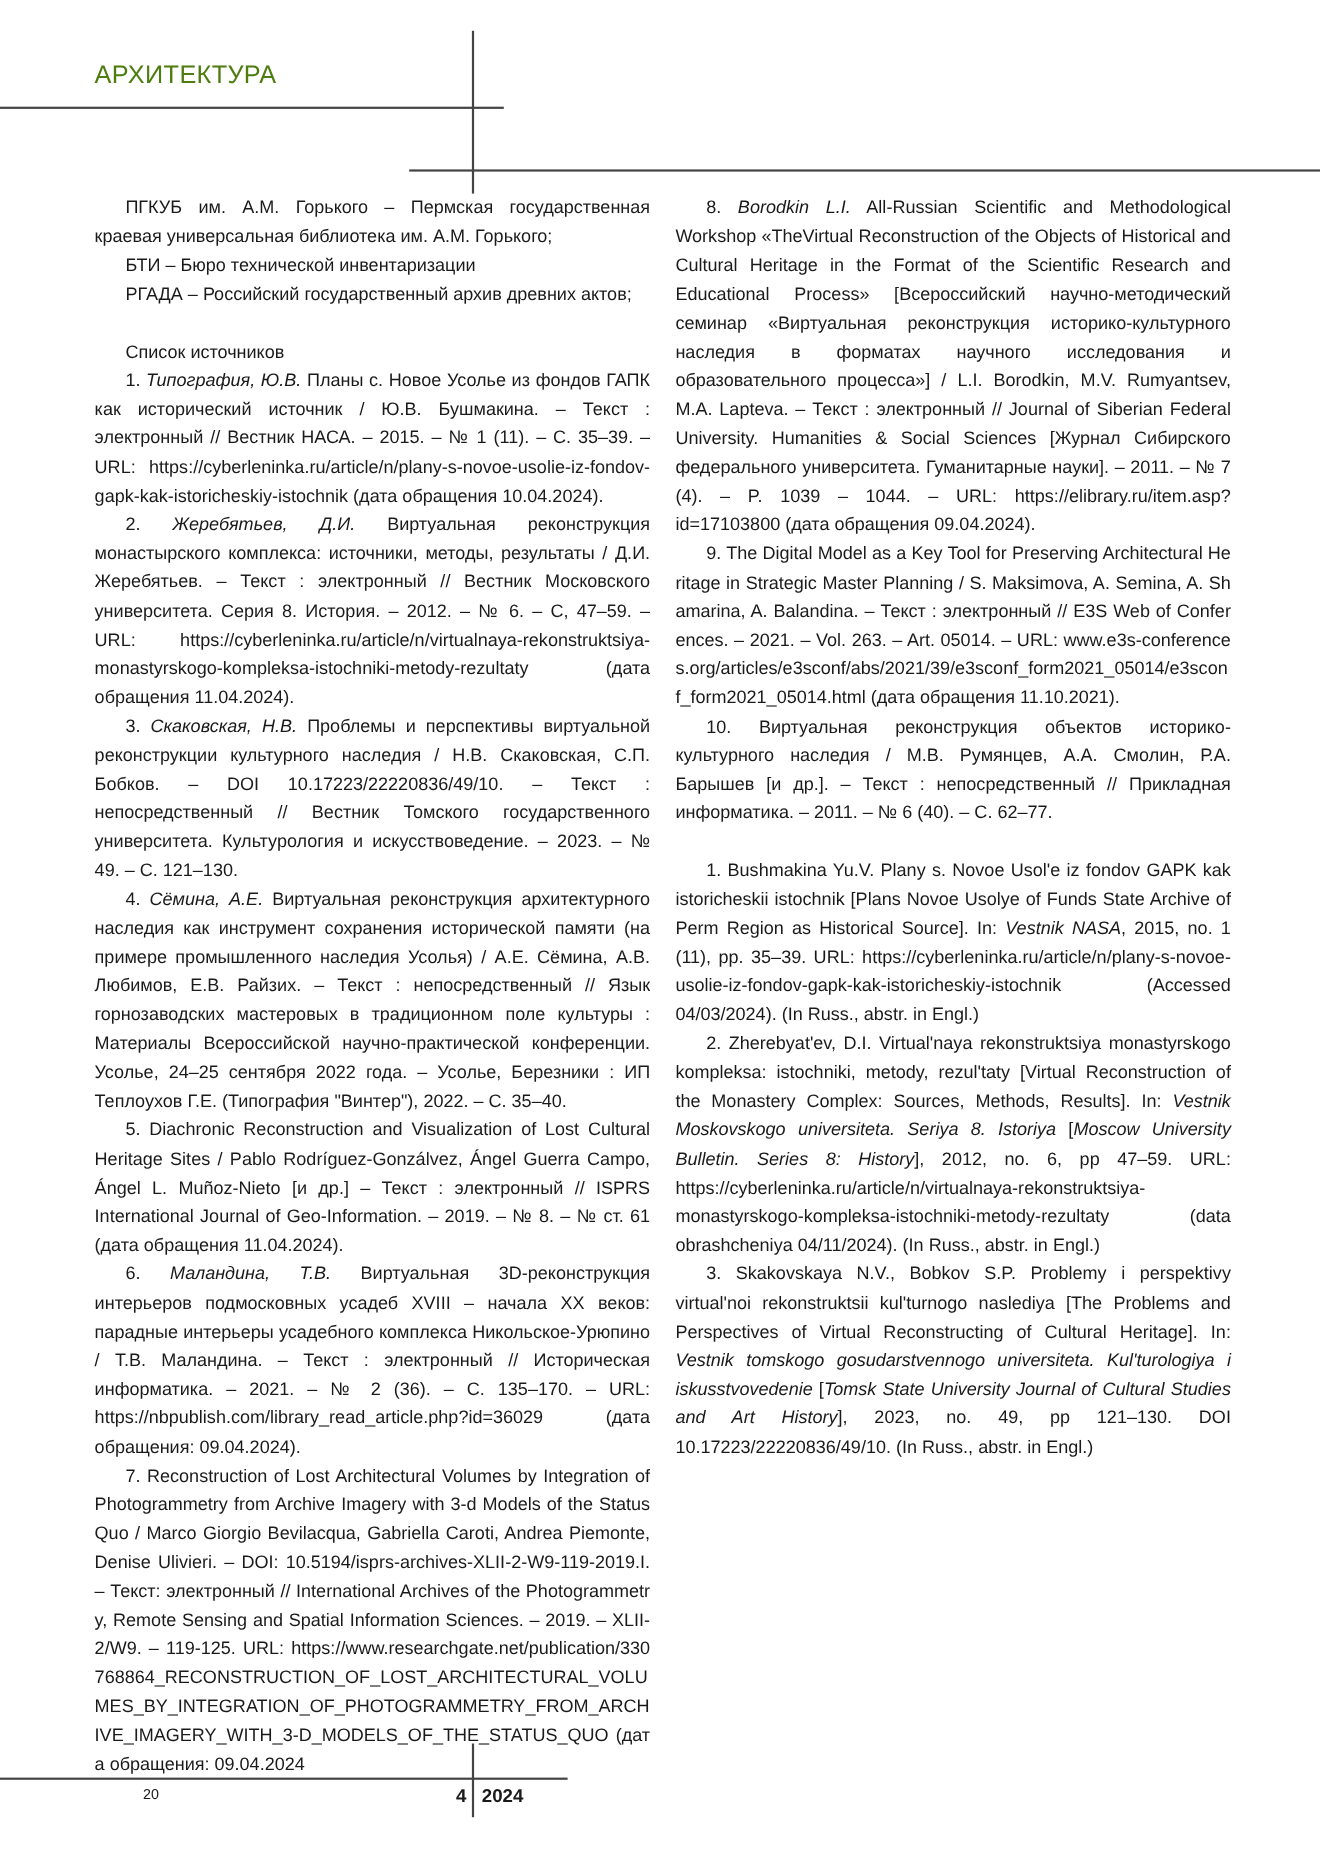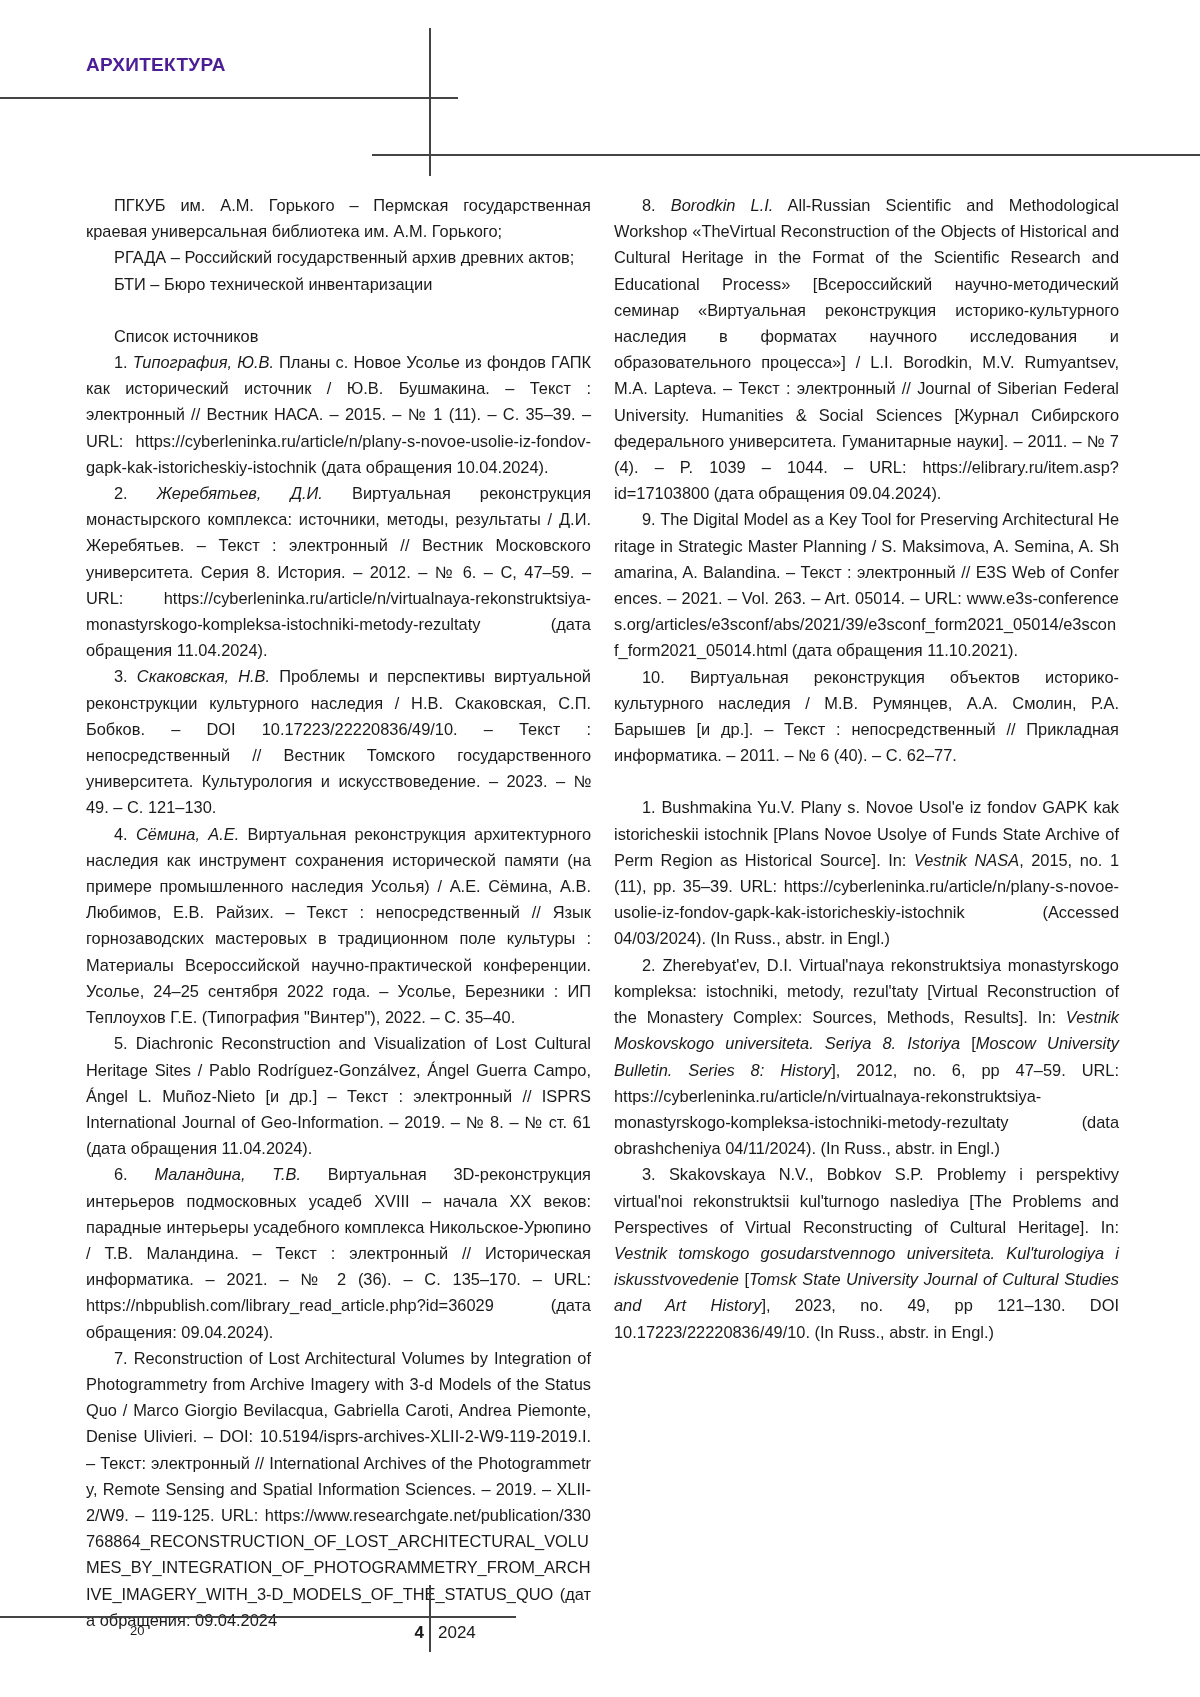--- a/index.html
+++ b/index.html
@@ -1,47 +1,47 @@
 <!DOCTYPE html>
 <html><head>
 <meta charset="utf-8">
 <style>
   html, body { margin:0; padding:0; background:#ffffff; }
   body { width:1200px; height:1697px; position:relative; overflow:hidden;
          font-family:"Liberation Sans","DejaVu Sans",sans-serif; color:#1a1a1a; }
-  .section-title { position:absolute; left:86px; top:54px; font-size:19px; font-weight:bold;
-                   letter-spacing:0.3px; color:#4c1d95; }
+  .section-title { position:absolute; left:86px; top:54px; font-size:23px; font-weight:normal;
+                   letter-spacing:0.3px; color:#4d7c0f; }
   .hline { position:absolute; height:1.5px; background:#444; }
   .vline { position:absolute; width:1.5px; background:#444; }
-  .col { position:absolute; top:192px; width:505px; font-size:16.4px; line-height:26.2px;
+  .col { position:absolute; top:176px; width:505px; font-size:16.4px; line-height:26.2px;
          text-align:justify; }
   .col.left { left:86px; }
   .col.right { left:614px; }
   .p { margin:0; text-indent:28px; }
   .gap { height:26px; }
   .heading { }
   .it { font-style:italic; }
   .footer-page { position:absolute; left:86px; top:1623px; font-size:13px; font-weight:normal;margin-left:44px; }
   .footer-issue { position:absolute; left:402px; width:22px; text-align:right; top:1623px;
                   font-size:17px; font-weight:bold; }
-  .footer-year { position:absolute; left:438px; top:1623px; font-size:17px; font-weight:normal; }
+  .footer-year { position:absolute; left:438px; top:1623px; font-size:17px; font-weight:bold; }
 </style>
 </head>
 <body>
 
 <div class="section-title">АРХИТЕКТУРА</div>
 
 <div class="hline" style="left:0;top:97px;width:458px;"></div>
 <div class="hline" style="left:372px;top:154px;width:828px;"></div>
 <div class="vline" style="left:429px;top:28px;height:148px;"></div>
 
 <div class="col left">
   <p class="p">ПГКУБ им. А.М. Горького – Пермская государственная краевая универсальная библиотека им. А.М. Горького;</p>
+  <p class="p">БТИ – Бюро технической инвентаризации</p>
   <p class="p">РГАДА – Российский государственный архив древних актов;</p>
-  <p class="p">БТИ – Бюро технической инвентаризации</p>
   <div class="gap"></div>
   <p class="p heading">Список источников</p>
 
   <p class="p"><span>1. </span><span class="it">Типография, Ю.В.</span><span> Планы с. Новое Усолье из фондов ГАПК как исторический источник / Ю.В. Бушмакина. – Текст : электронный // Вестник НАСА. – 2015. – № 1 (11). – С. 35–39. – URL: https://cyberleninka.ru/article/n/plany-s-novoe-usolie-iz-fondov-gapk-kak-istoricheskiy-istochnik (дата обращения 10.04.2024).</span></p>
   <p class="p"><span>2. </span><span class="it">Жеребятьев, Д.И.</span><span> Виртуальная реконструкция монастырского комплекса: источники, методы, результаты / Д.И. Жеребятьев. – Текст : электронный // Вестник Московского университета. Серия 8. История. – 2012. – № 6. – С, 47–59. – URL: https://cyberleninka.ru/article/n/virtualnaya-rekonstruktsiya-monastyrskogo-kompleksa-istochniki-metody-rezultaty (дата обращения 11.04.2024).</span></p>
   <p class="p"><span>3. </span><span class="it">Скаковская, Н.В.</span><span> Проблемы и перспективы виртуальной реконструкции культурного наследия / Н.В. Скаковская, С.П. Бобков. – DOI 10.17223/22220836/49/10. – Текст : непосредственный // Вестник Томского государственного университета. Культурология и искусствоведение. – 2023. – № 49. – С. 121–130.</span></p>
   <p class="p"><span>4. </span><span class="it">Сёмина, А.Е.</span><span> Виртуальная реконструкция архитектурного наследия как инструмент сохранения исторической памяти (на примере промышленного наследия Усолья) / А.Е. Сёмина, А.В. Любимов, Е.В. Райзих. – Текст : непосредственный // Язык горнозаводских мастеровых в традиционном поле культуры : Материалы Всероссийской научно-практической конференции. Усолье, 24–25 сентября 2022 года. – Усолье, Березники : ИП Теплоухов Г.Е. (Типография "Винтер"), 2022. – С. 35–40.</span></p>
   <p class="p"><span>5. </span><span>Diachronic Reconstruction and Visualization of Lost Cultural Heritage Sites / Pablo Rodríguez-Gonzálvez, Ángel Guerra Campo, Ángel L. Muñoz-Nieto [и др.] – Текст : электронный // ISPRS International Journal of Geo-Information. – 2019. – № 8. – № ст. 61 (дата обращения 11.04.2024).</span></p>
   <p class="p"><span>6. </span><span class="it">Маландина, Т.В.</span><span> Виртуальная 3D-реконструкция интерьеров подмосковных усадеб XVIII – начала XX веков: парадные интерьеры усадебного комплекса Никольское-Урюпино / Т.В. Маландина. – Текст : электронный // Историческая информатика. – 2021. – № 2 (36). – С. 135–170. – URL: https://nbpublish.com/library_read_article.php?id=36029 (дата обращения: 09.04.2024).</span></p>
   <p class="p" style="word-break:break-all;"><span>7. </span><span>Reconstruction of Lost Architectural Volumes by Integration of Photogrammetry from Archive Imagery with 3-d Models of the Status Quo / Marco Giorgio Bevilacqua, Gabriella Caroti, Andrea Piemonte, Denise Ulivieri. – DOI: 10.5194/isprs-archives-XLII-2-W9-119-2019.I. – Текст: электронный // International Archives of the Photogrammetry, Remote Sensing and Spatial Information Sciences. – 2019. – XLII-2/W9. – 119-125. URL: https://www.researchgate.net/publication/330768864_RECONSTRUCTION_OF_LOST_ARCHITECTURAL_VOLUMES_BY_INTEGRATION_OF_PHOTOGRAMMETRY_FROM_ARCHIVE_IMAGERY_WITH_3-D_MODELS_OF_THE_STATUS_QUO (дата обращения: 09.04.2024</span></p>

